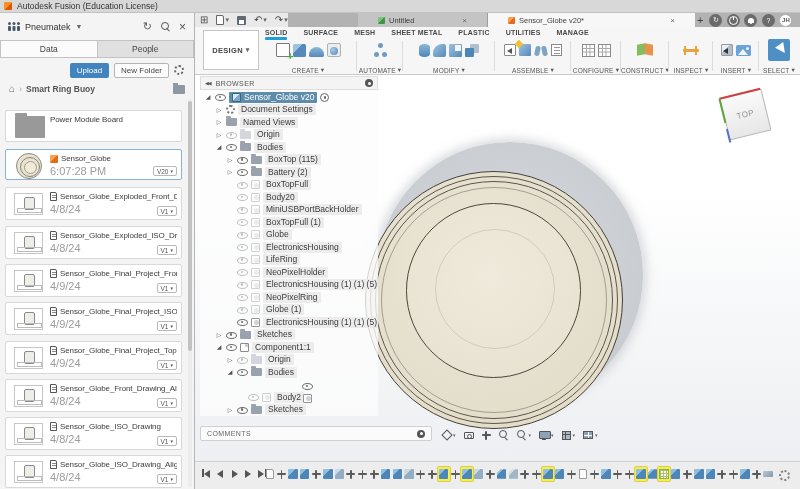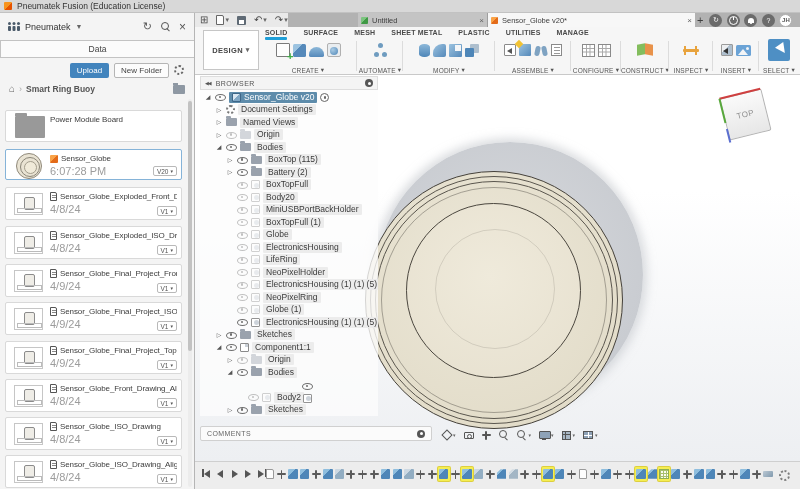--- a/index.html
+++ b/index.html
@@ -72,21 +72,21 @@
 
   
   .chrome{position:absolute;left:195px;top:13px;width:605px;height:14px;background:#e9e9e9;}
   .qat{position:absolute;left:3px;top:0;height:14px;display:flex;align-items:center;gap:8px;padding-left:2px;}
   .qi{display:flex;align-items:center;gap:1px;color:#4a4a4a;}
   .qi .g{font-size:10px;line-height:1;}
   .page-ic{width:8px;height:10px;background:#fdfdfd;border:1px solid #666;border-radius:0 2px 0 0;}
   .save-ic{width:9px;height:9px;background:#5f6a75;border-radius:1px;position:relative;}
   .save-ic::after{content:"";position:absolute;left:2px;bottom:1px;width:5px;height:3.5px;background:#fff;}
   .tabstrip{position:absolute;left:93px;top:0;right:0;height:14px;background:#b2b2b2;display:flex;align-items:center;}
-  .dtab{height:14px;display:flex;align-items:center;gap:4px;padding:0 3px;font-size:7.5px;color:#3e3e3e;}
+  .dtab{height:14px;display:flex;align-items:center;gap:4px;padding:0 20px;font-size:7.5px;color:#3e3e3e;}
   .dtab .cube{width:7px;height:7px;border-radius:1px;}
   .dtab .x{color:#666;font-size:8px;margin-left:auto;}
   .dtab.inactive{background:#c4c4c4;border-right:1px solid #9e9e9e;width:130px;margin-left:70px;}
   .dtab.active{background:#f7f7f7;width:207px;}
   .tab-plus{font-size:11px;color:#3e3e3e;margin:0 6px;}
   .circ{width:13px;height:13px;border-radius:50%;background:#6b6b6b;color:#fff;display:flex;align-items:center;justify-content:center;
     font-size:7px;margin-right:4.5px;flex:none;position:relative;}
   .circ.avatar{background:#fff;border:1px solid #b0b0b0;color:#555;font-size:6px;font-weight:bold;}
   .bell::before{content:"";width:6px;height:5px;background:#fff;border-radius:3px 3px 0 0;display:block;}
   .bell::after{content:"";position:absolute;bottom:2.5px;left:5.5px;width:2px;height:1.5px;background:#fff;border-radius:50%;}
@@ -256,36 +256,37 @@
     background-image:linear-gradient(#a9c06e 1px,transparent 1px),linear-gradient(90deg,#a9c06e 1px,transparent 1px);
     background-size:3px 3px;}
   .tl-bench{width:10px;height:6.5px;background:linear-gradient(135deg,#bcc9d4,#8099ad);border-radius:1px;}
   .tl-gear{position:absolute;right:10px;top:8px;width:11px;height:11px;border:2.2px dotted #7e7e7e;border-radius:50%;}
 </style>
 </head>
 <body>
 
 <div class="titlebar">
   <span class="fusion-logo"></span>
-  <span class="t">Pneumatek Fusion (Education License)</span>
+  <span class="t">Autodesk Fusion (Education License)</span>
 </div>
 
 <div class="datapanel">
   <div class="dp-head">
     <span class="team-icon"></span>
     <span class="team">Pneumatek</span>
     <span class="chev">▼</span>
     <span class="dp-head-icons">
       <span class="gi">↻</span>
       <span class="mag"></span>
       <span class="gi" style="font-size:12px;">×</span>
     </span>
   </div>
   <div class="dp-tabs">
     <div class="dp-tab active">Data</div>
+    <div class="dp-tab">People</div>
   </div>
   <div class="dp-actions">
     <span class="btn-upload">Upload</span>
     <span class="btn-newfolder">New Folder</span>
     <span class="gear"></span>
   </div>
   <div class="dp-crumb">
     <span class="home">⌂</span>
     <span class="crumb-sep">›</span>
     <span class="crumb-name">Smart Ring Buoy</span>

